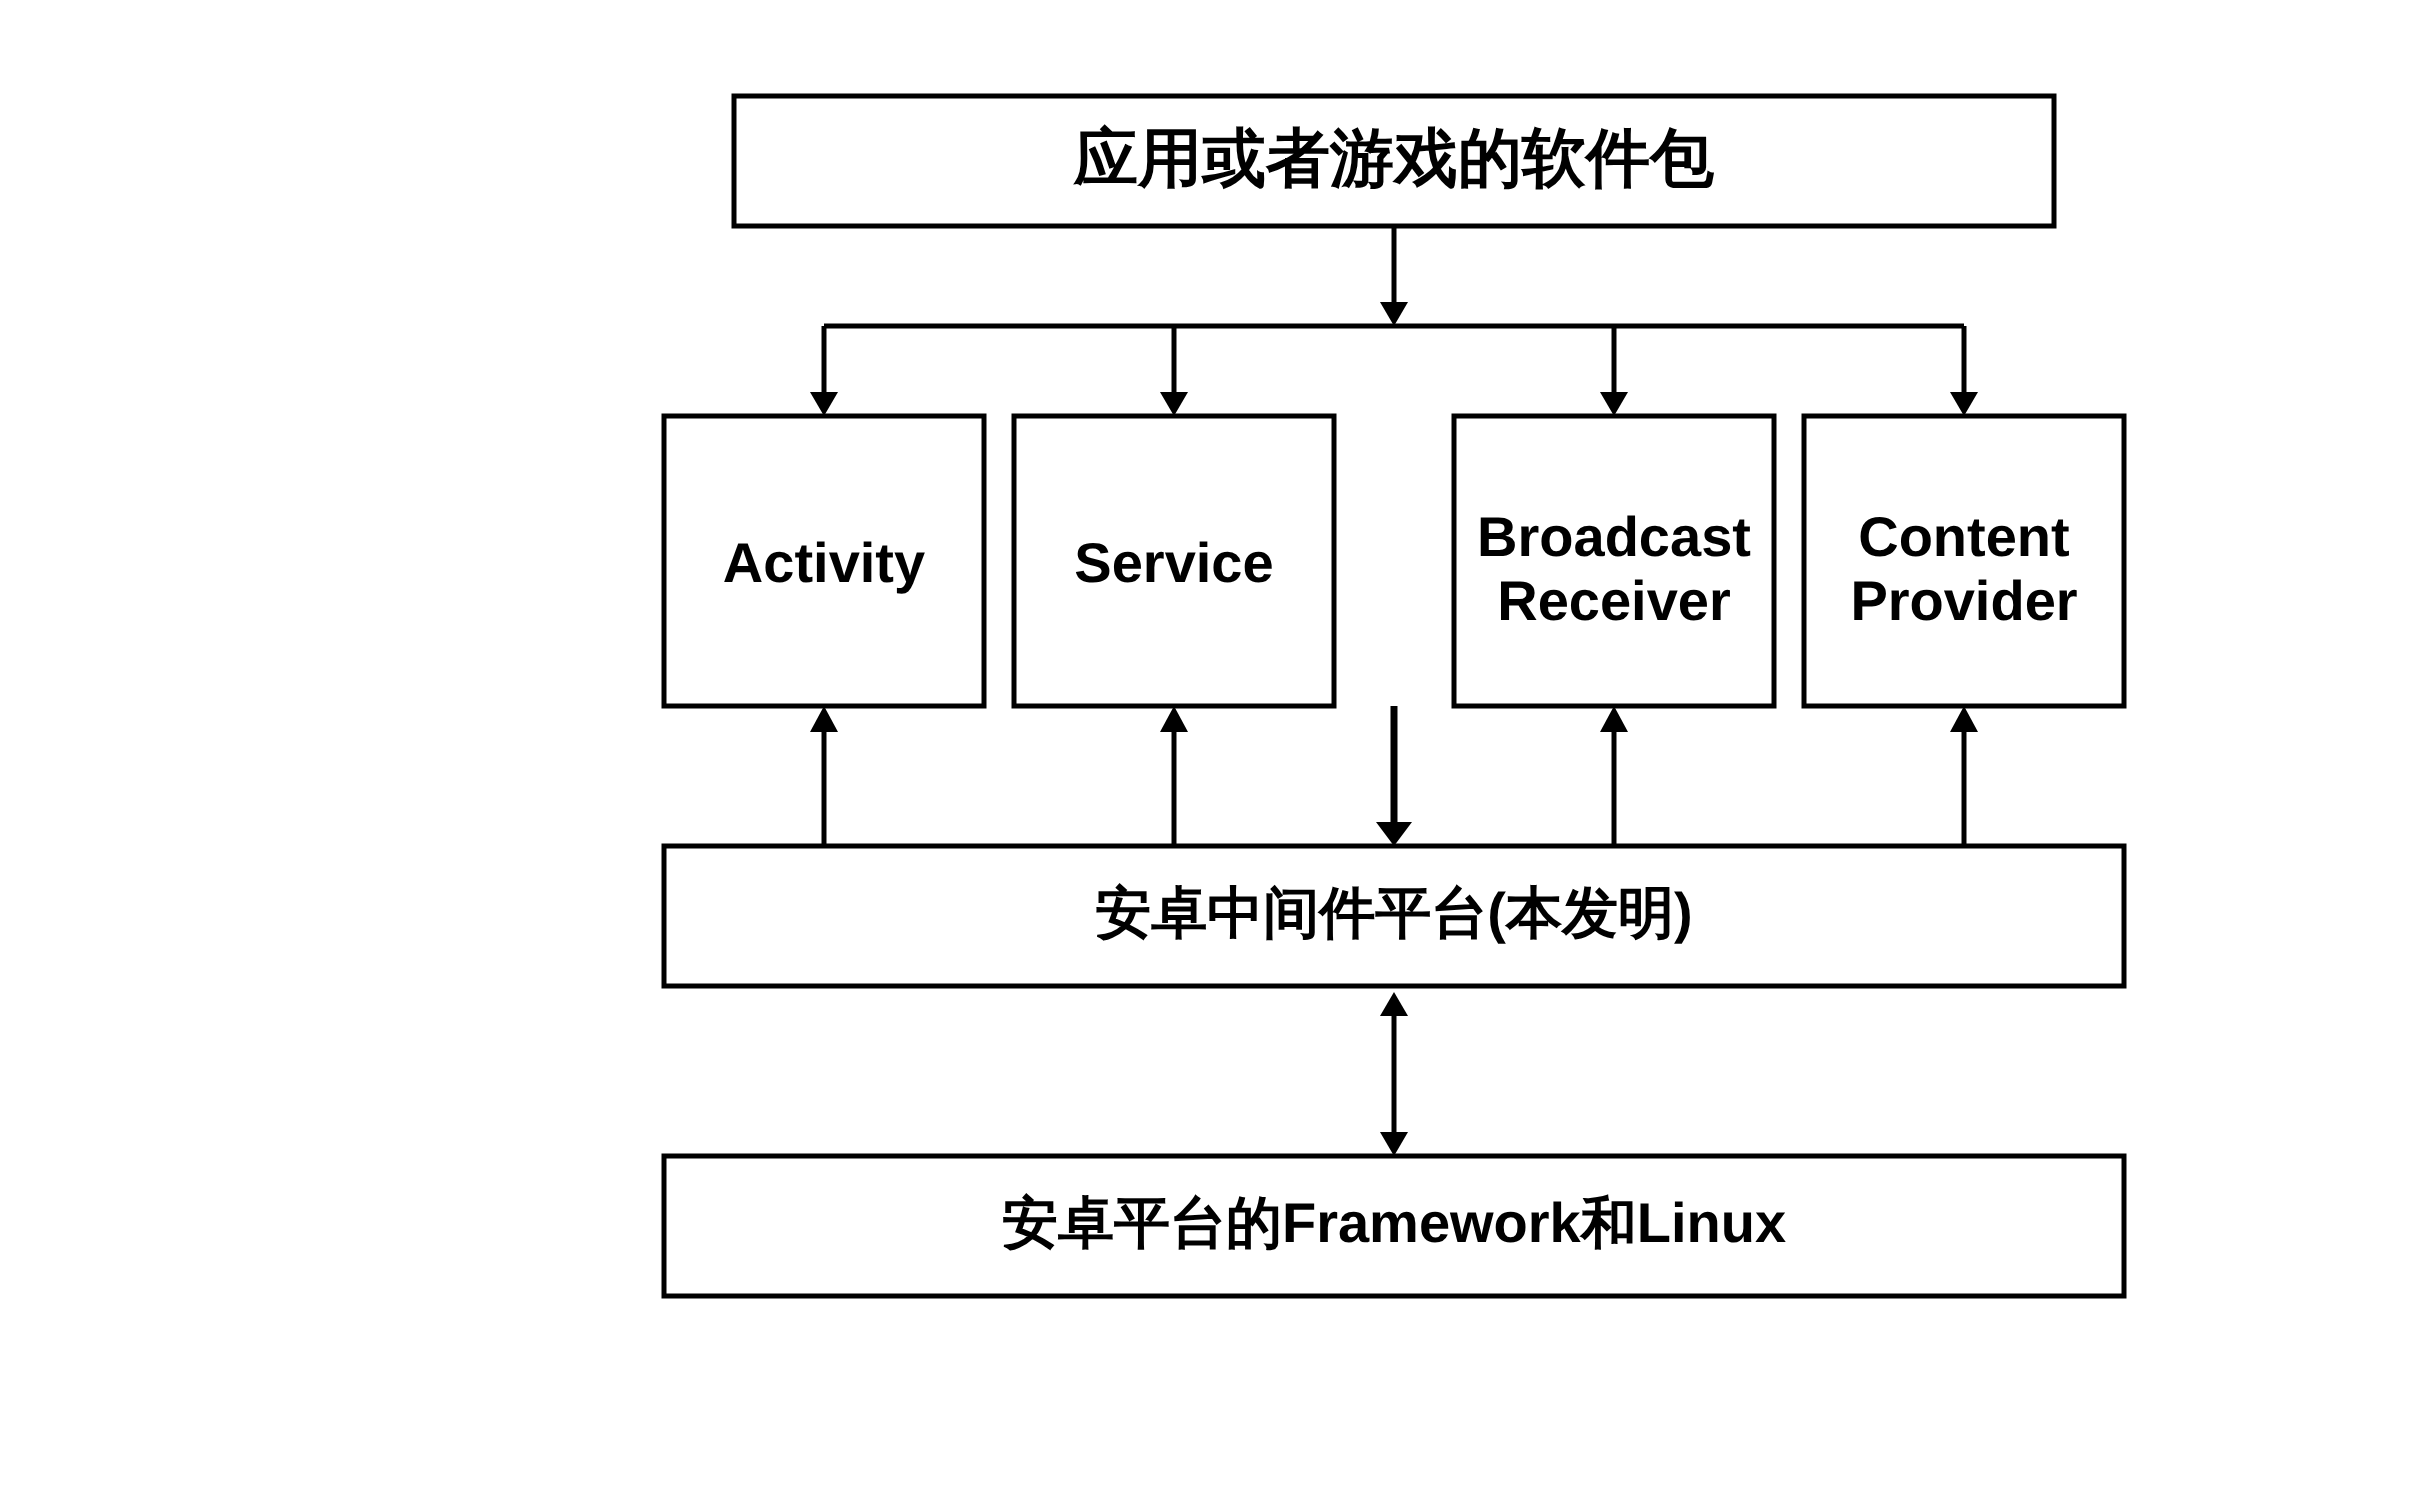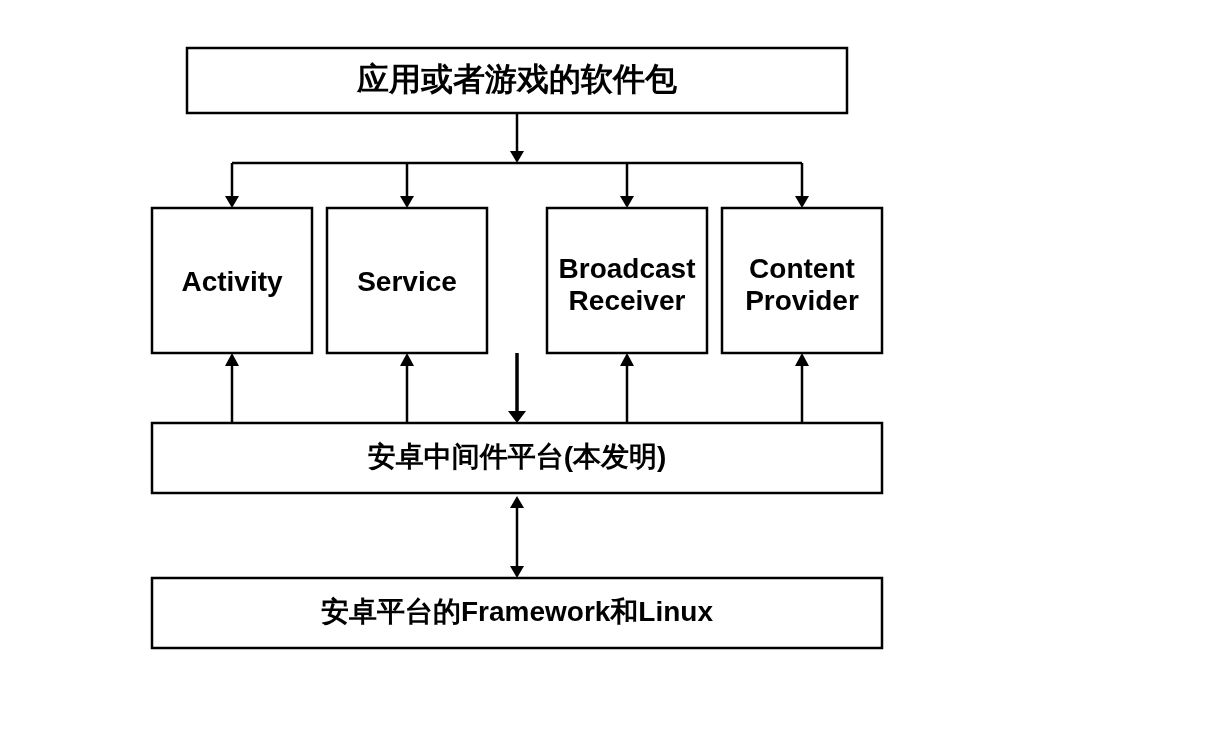--- a/index.html
+++ b/index.html
@@ -9,21 +9,21 @@
       background: #ffffff;
       display: flex;
       align-items: center;
       justify-content: center;
       font-family: Arial, sans-serif;
     }
     .diagram {
       width: 960px;
       display: flex;
       flex-direction: column;
-      align-items: flex-start;
+      align-items: flex-end;
       gap: 0;
     }
 
     
     svg.main-diagram {
       width: 780px;
       height: 680px;
     }
   </style>
 </head>

